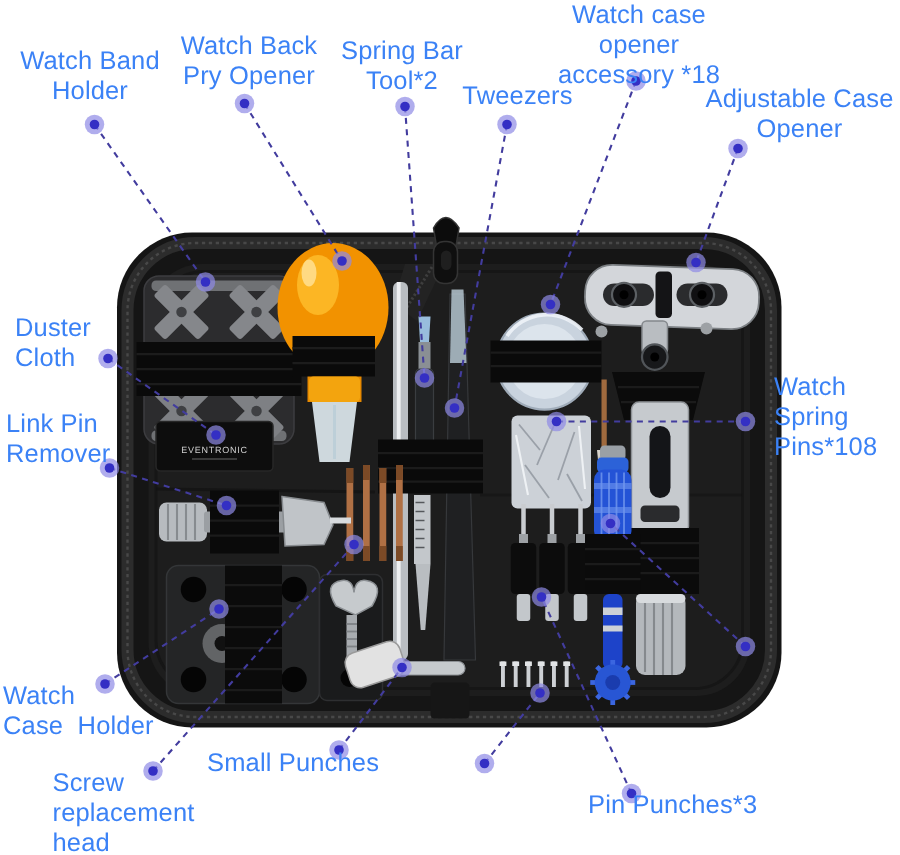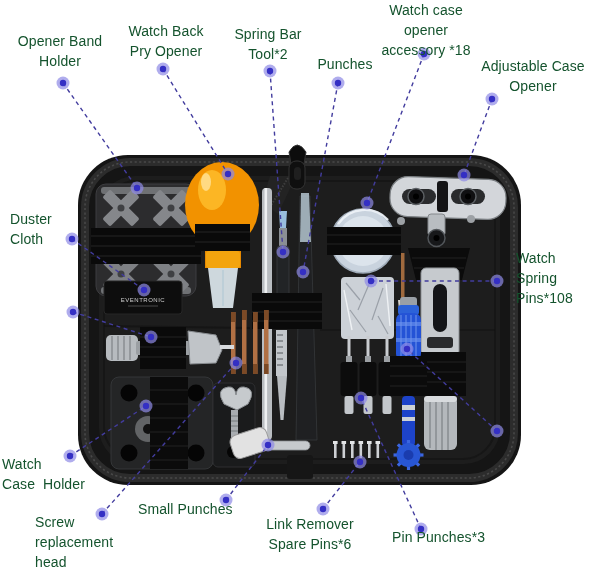--- a/index.html
+++ b/index.html
@@ -2,24 +2,24 @@
 <html><head>
 <meta charset="utf-8">
 <style>
   html,body { margin:0; padding:0; background:#ffffff; }
   body { width:600px; height:570px; font-family:"Liberation Sans", sans-serif; }
   .scene { position:relative; width:600px; height:570px; overflow:hidden; background:#fff; }
   svg.art { position:absolute; left:0; top:0; }
   .lbl {
     position:absolute;
     white-space:pre-wrap;
-    font-size:14px;
+    font-size:17px;
     line-height:20px;
     font-weight:500;
-    color:#14532d;
+    color:#3b82f6;
     letter-spacing:0.1px;
   }
   .lbl.c { text-align:center; }
 </style>
 </head>
 <body>
 
 <div class="scene">
 
   <svg class="art" width="600" height="570" viewBox="0 0 600 570">
@@ -392,39 +392,39 @@
         <circle cx="323" cy="509" r="3.2" fill="#342fc4"></circle>
         <circle cx="360" cy="462" r="6.5" fill="#8f8ae6" opacity="0.7"></circle>
         <circle cx="360" cy="462" r="3.2" fill="#342fc4"></circle>
         <circle cx="421" cy="529" r="6.5" fill="#8f8ae6" opacity="0.7"></circle>
         <circle cx="421" cy="529" r="3.2" fill="#342fc4"></circle>
         <circle cx="361" cy="398" r="6.5" fill="#8f8ae6" opacity="0.7"></circle>
         <circle cx="361" cy="398" r="3.2" fill="#342fc4"></circle>
       </g>
   </svg>
 
-  <div class="lbl c" style="left:5px;   top:31px;  width:110px">Opener Band
+  <div class="lbl c" style="left:5px;   top:31px;  width:110px">Watch Band
 Holder</div>
   <div class="lbl c" style="left:112px; top:21px;  width:108px">Watch Back
 Pry Opener</div>
   <div class="lbl c" style="left:218px; top:24px;  width:100px">Spring Bar
 Tool*2</div>
-  <div class="lbl c" style="left:303px; top:54px;  width:84px">Punches</div>
+  <div class="lbl c" style="left:303px; top:54px;  width:84px">Tweezers</div>
   <div class="lbl c" style="left:364px; top:0px;   width:124px">Watch case
 opener
 accessory *18</div>
   <div class="lbl" style="left:10px;  top:209px">Duster
 Cloth</div>
   <div class="lbl c" style="left:466px; top:56px;  width:134px">Adjustable Case
 Opener</div>
+  <div class="lbl" style="left:4px;   top:273px">Link Pin
+Remover</div>
   <div class="lbl" style="left:516px; top:248px">Watch
 Spring
 Pins*108</div>
   <div class="lbl" style="left:2px;   top:454px">Watch
 Case  Holder</div>
   <div class="lbl" style="left:35px;  top:512px">Screw
 replacement
 head</div>
   <div class="lbl" style="left:138px; top:499px">Small Punches</div>
-  <div class="lbl c" style="left:248px; top:514px; width:124px">Link Remover
-Spare Pins*6</div>
   <div class="lbl" style="left:392px; top:527px">Pin Punches*3</div>
 </div>
 
 </body></html>

